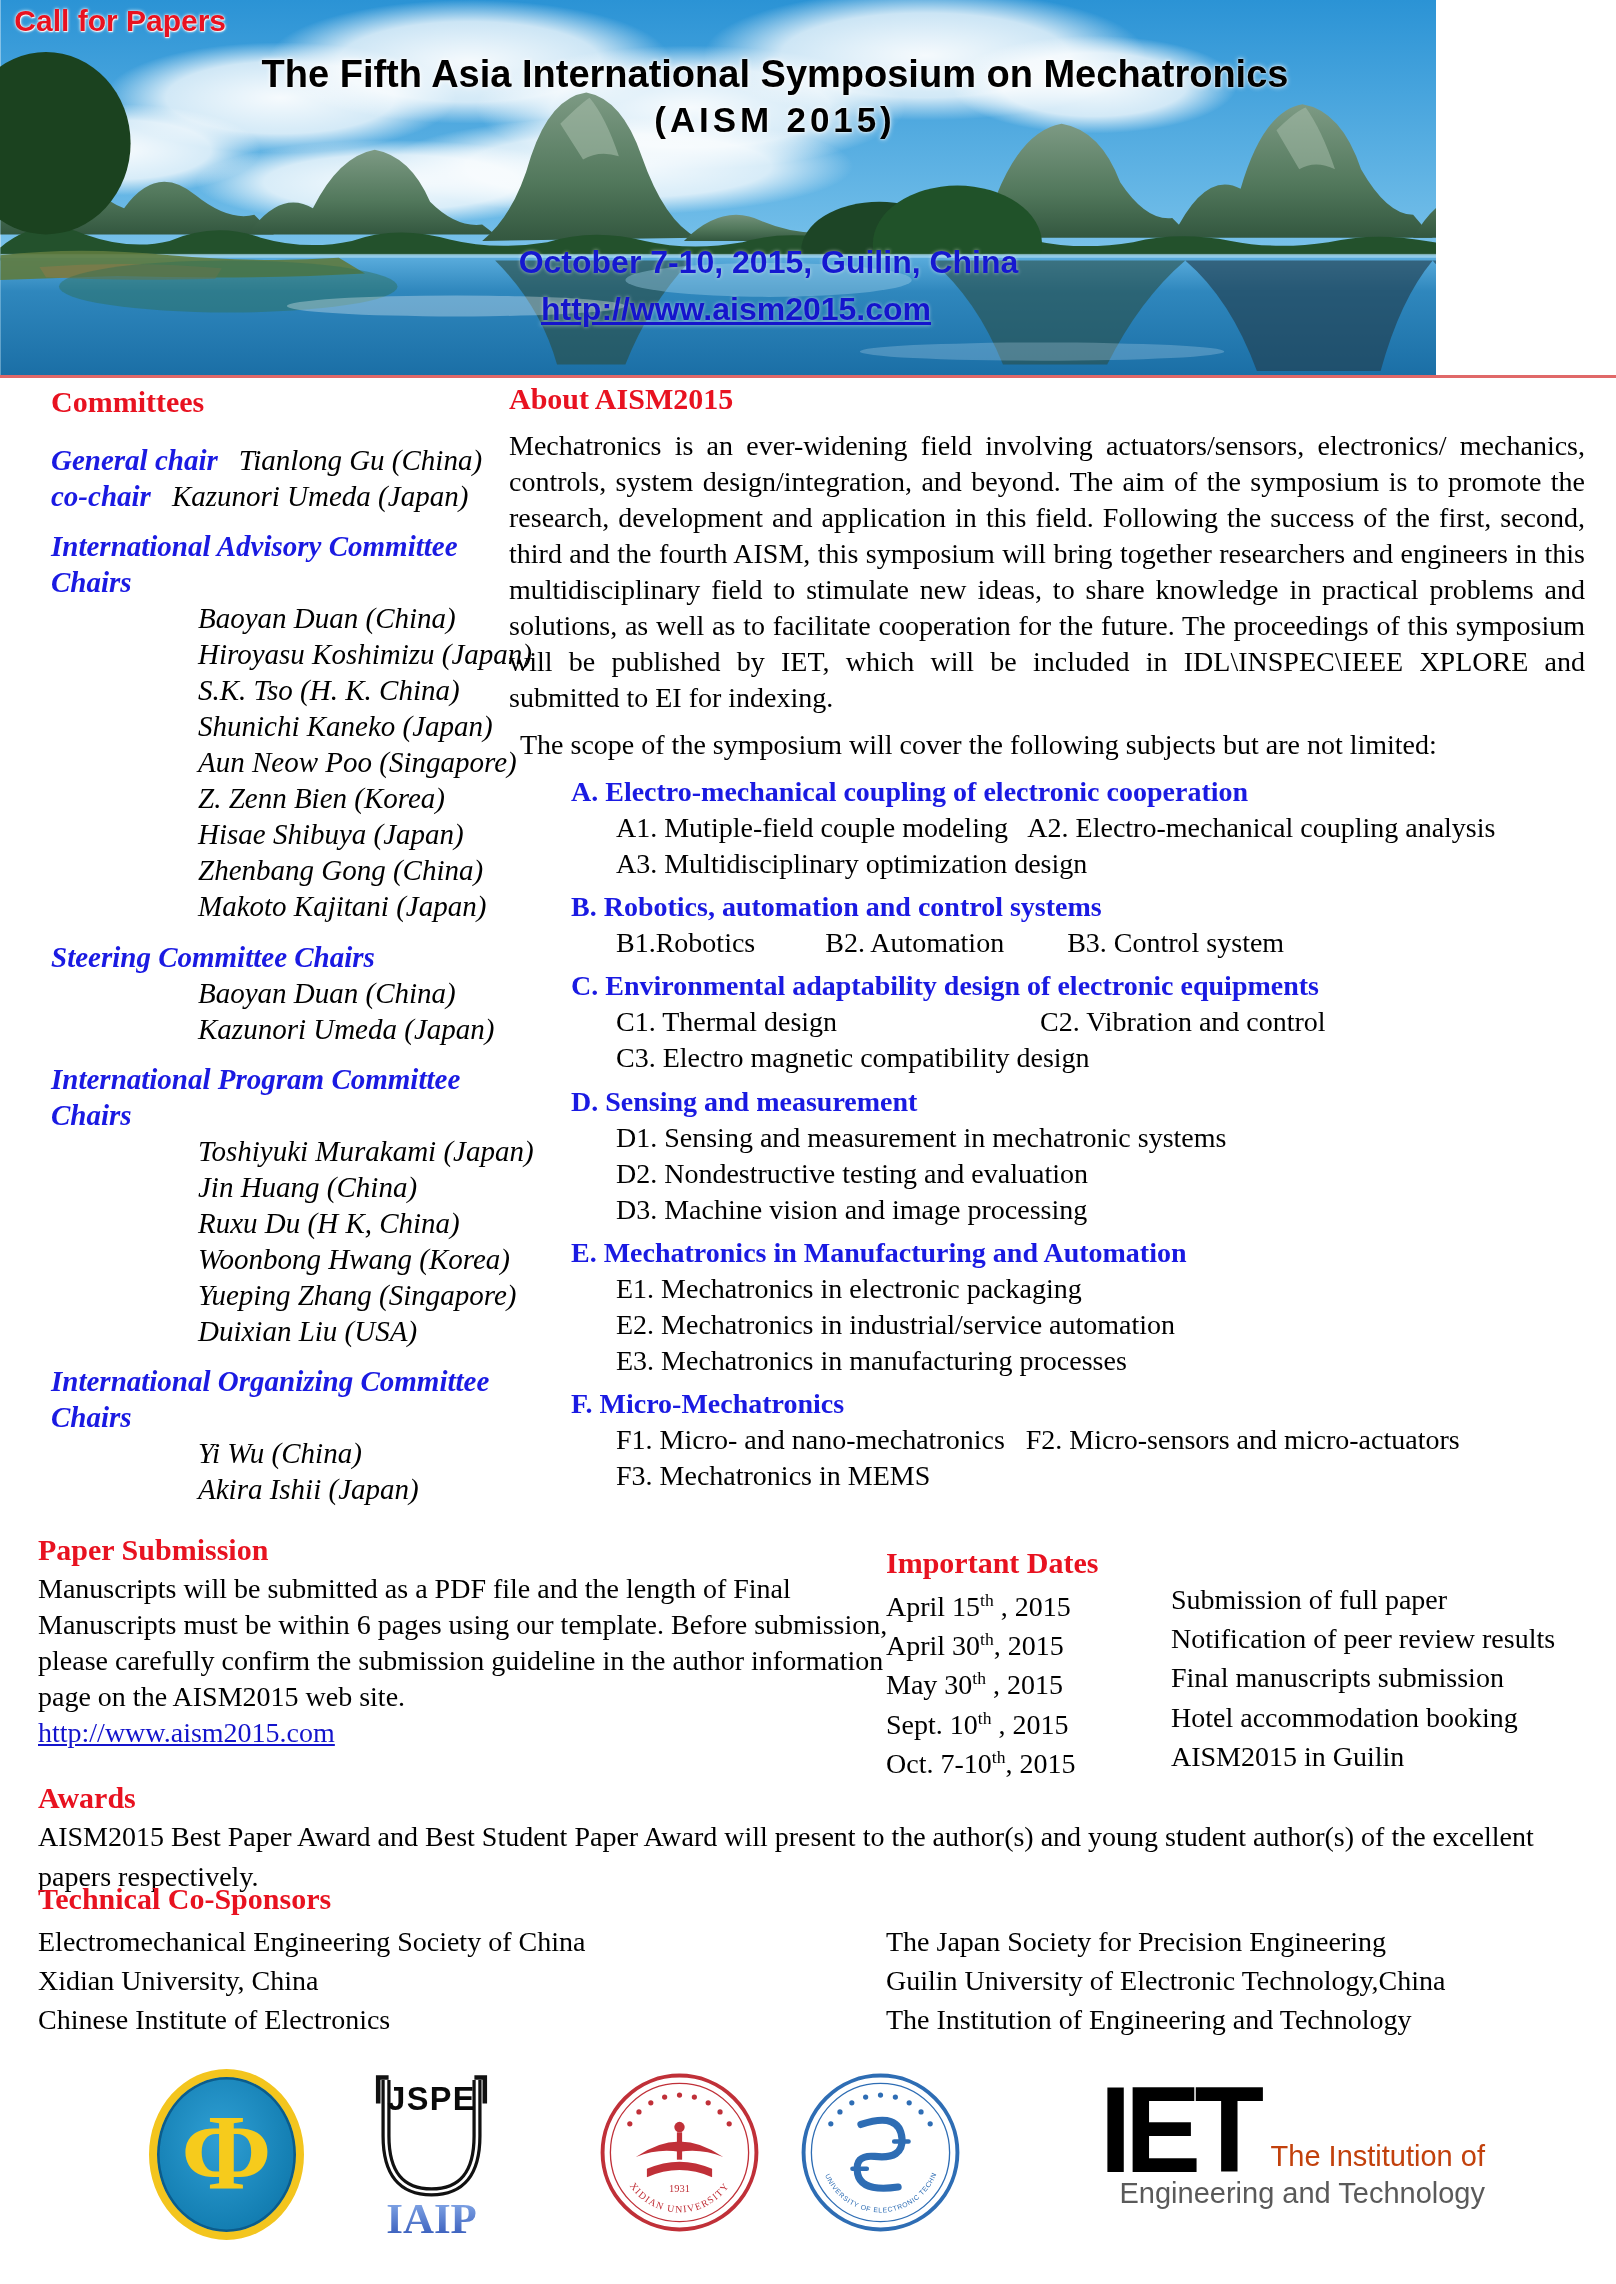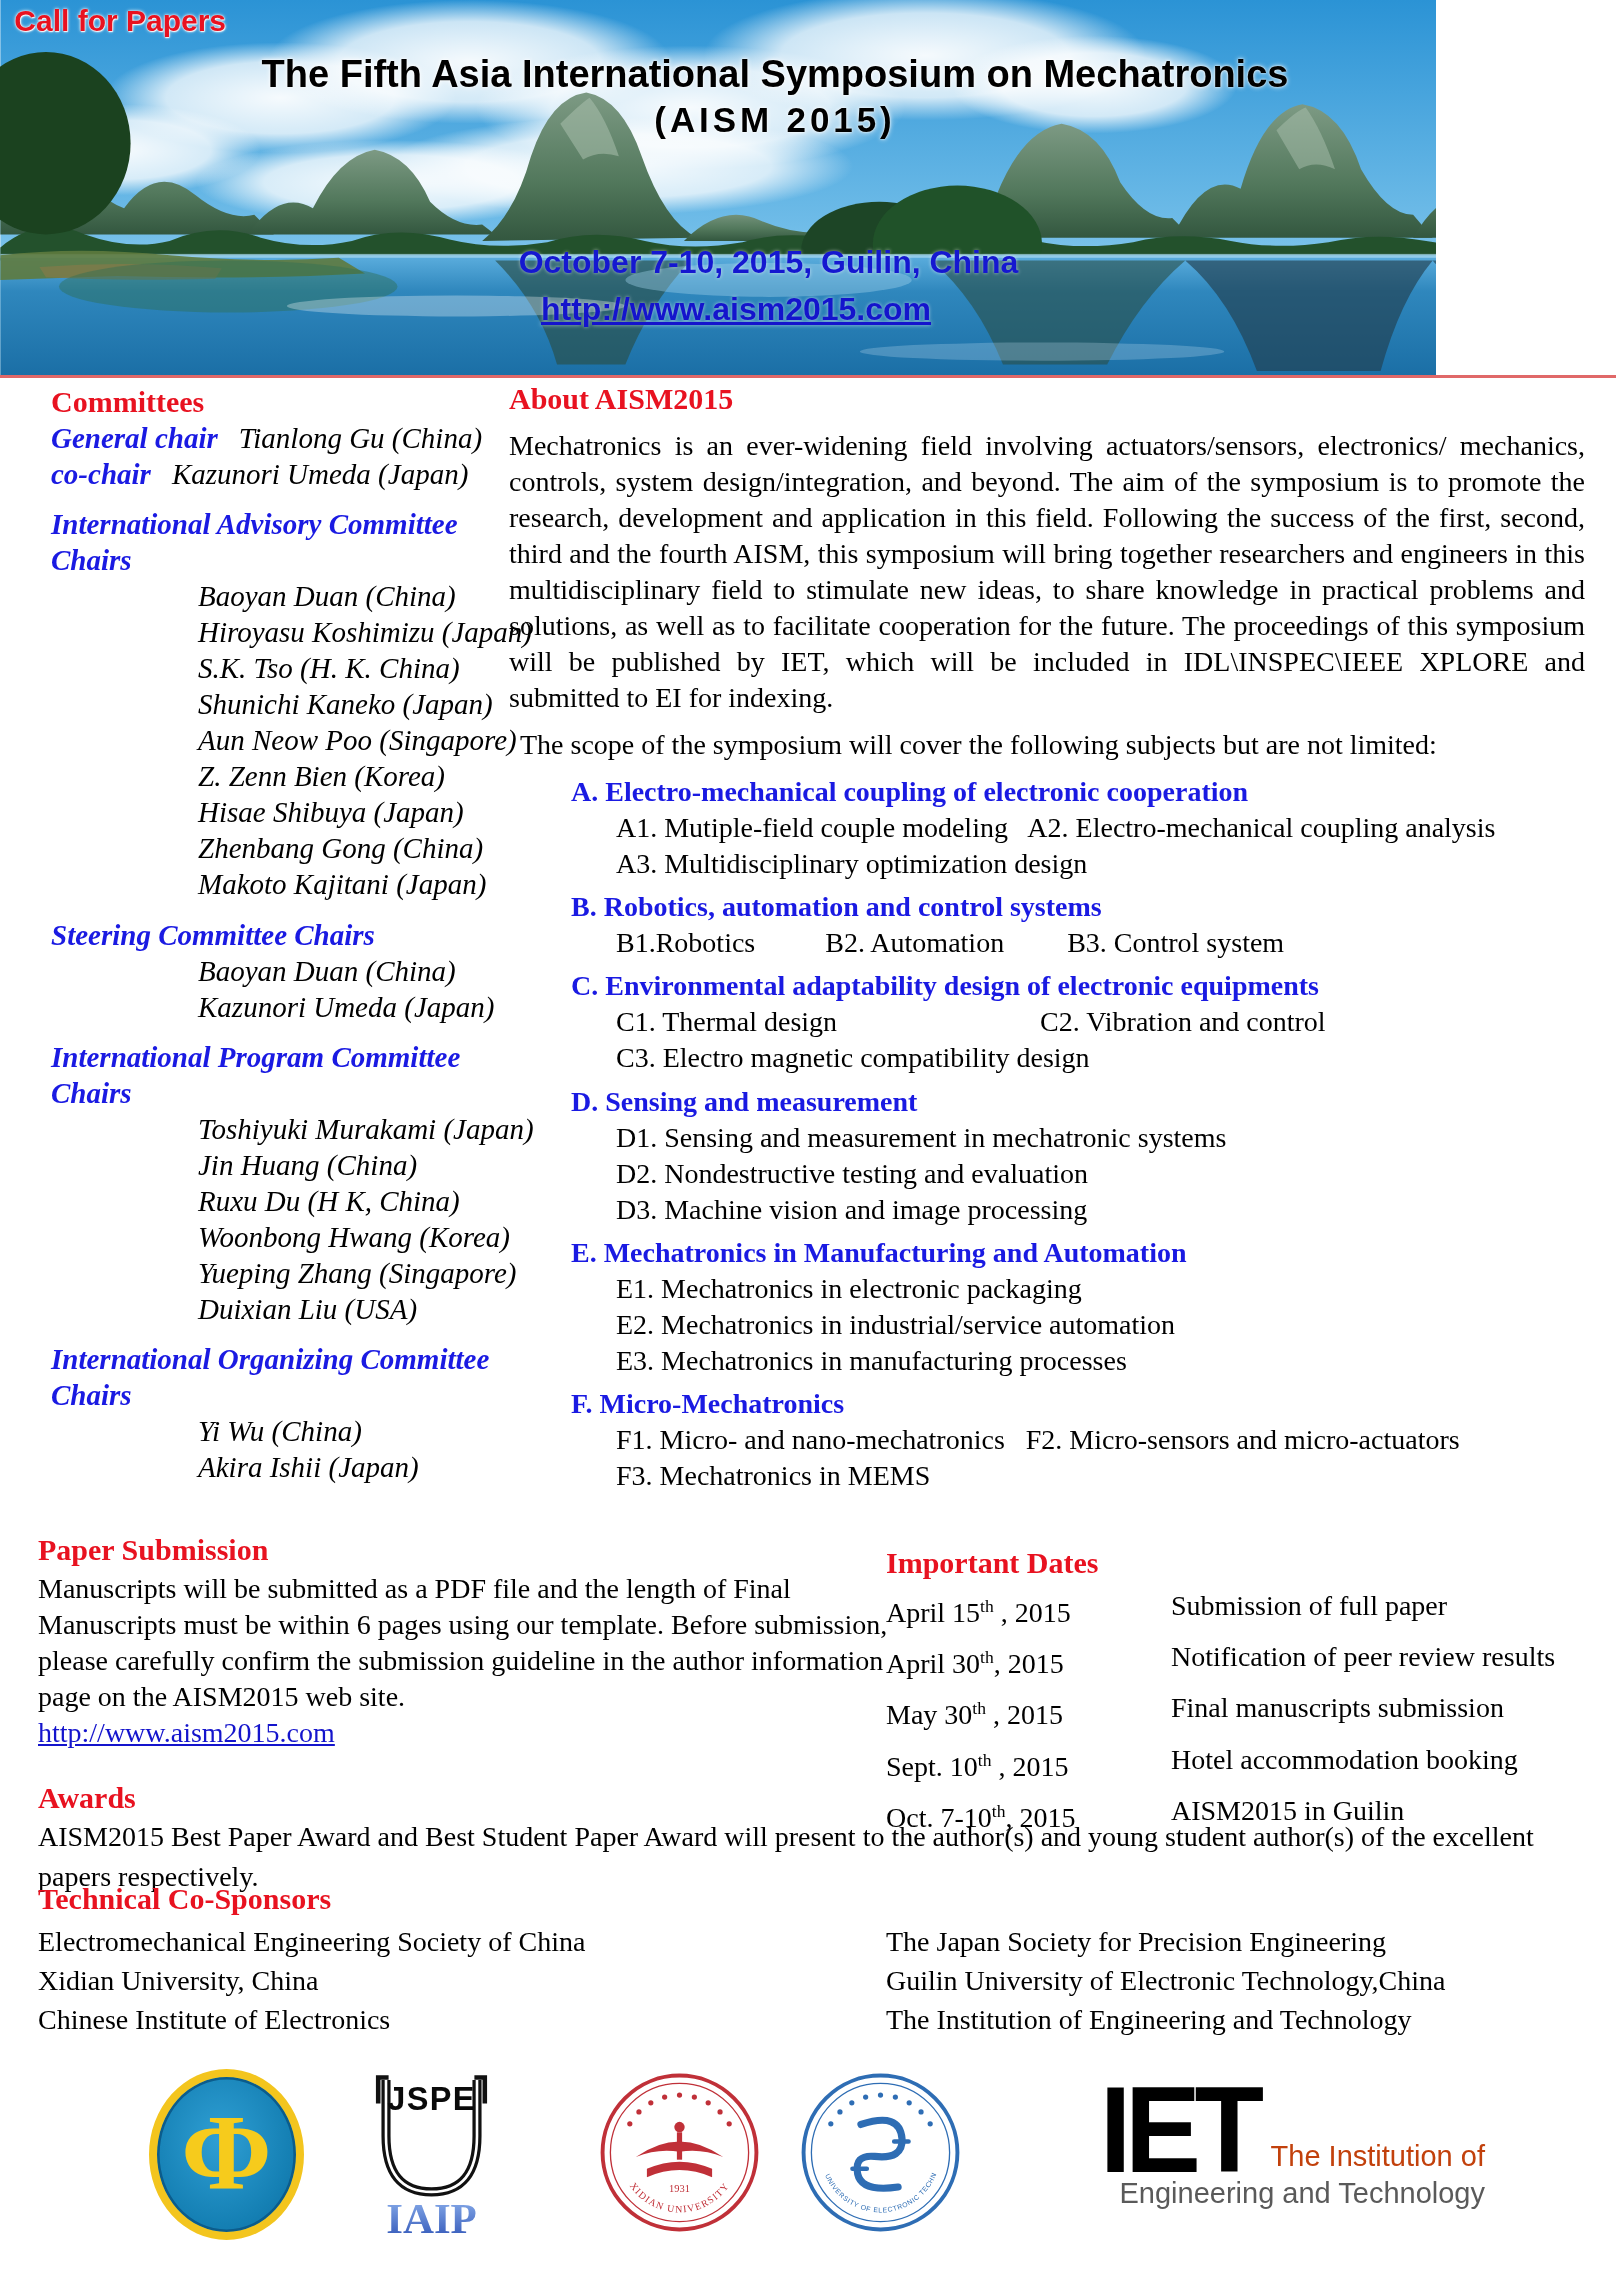--- a/index.html
+++ b/index.html
@@ -27,21 +27,21 @@
        text-decoration:underline;cursor:pointer;
        text-shadow:0 0 3.9px rgba(255,255,255,.6);}
   .redline{position:absolute;left:0;top:375px;width:1616px;height:2.6px;background:#e06868;}
 
   
   .redhead{margin:0;font-size:30px;font-weight:bold;color:#e81220;line-height:36px;
        font-family:"Liberation Serif",serif;}
 
   
   #committees{position:absolute;left:51px;top:384px;width:459px;}
-  .chairs{}
+  .chairs{margin-top:22px;}
   .chair-row{font-size:29px;line-height:36px;font-style:italic;white-space:nowrap;}
   .role{color:#1a1ae2;font-weight:bold;margin-right:21px;}
   .cgroup{margin-top:14.3px;}
   .ghead{color:#1a1ae2;font-weight:bold;font-style:italic;font-size:29px;line-height:36px;width:440px;}
   .member{font-style:italic;font-size:29px;line-height:36px;margin-left:147px;white-space:nowrap;}
 
   
   #about{position:absolute;left:509px;top:381px;width:1076px;}
   #about .para{margin:11px 0 0;font-size:28px;line-height:36px;text-align:justify;}
   #about .scope{margin:11px;font-size:28px;line-height:36px;}
@@ -50,21 +50,21 @@
   .topic-item{font-size:28px;line-height:36px;margin-left:107px;white-space:nowrap;}
 
   
   #paper{position:absolute;left:38px;top:1532px;width:873px;}
   #paper p{margin:2.6px 0 0;font-size:28px;line-height:36px;}
   #paper a{font-size:28px;line-height:36px;color:#1414cc;text-decoration:underline;cursor:pointer;}
 
   
   #dates{position:absolute;left:886px;top:1545px;width:726px;}
   #date-rows{margin-top:2.6px;}
-  .drow{display:flex;font-size:28px;line-height:44px;justify-content:flex-end;}
+  .drow{display:flex;font-size:28px;line-height:32px;justify-content:flex-end;}
   .dcell{width:285px;flex:0 0 285px;}
   .dcell sup{font-size:17.6px;}
   .ddesc{flex:1;}
 
   
   #awards{position:absolute;left:38px;top:1780px;width:1554px;}
   #awards p{margin:1.3px 0 0;font-size:28px;line-height:40px;}
 
   
   #sponsors{position:absolute;left:38px;top:1881px;width:1560px;}

